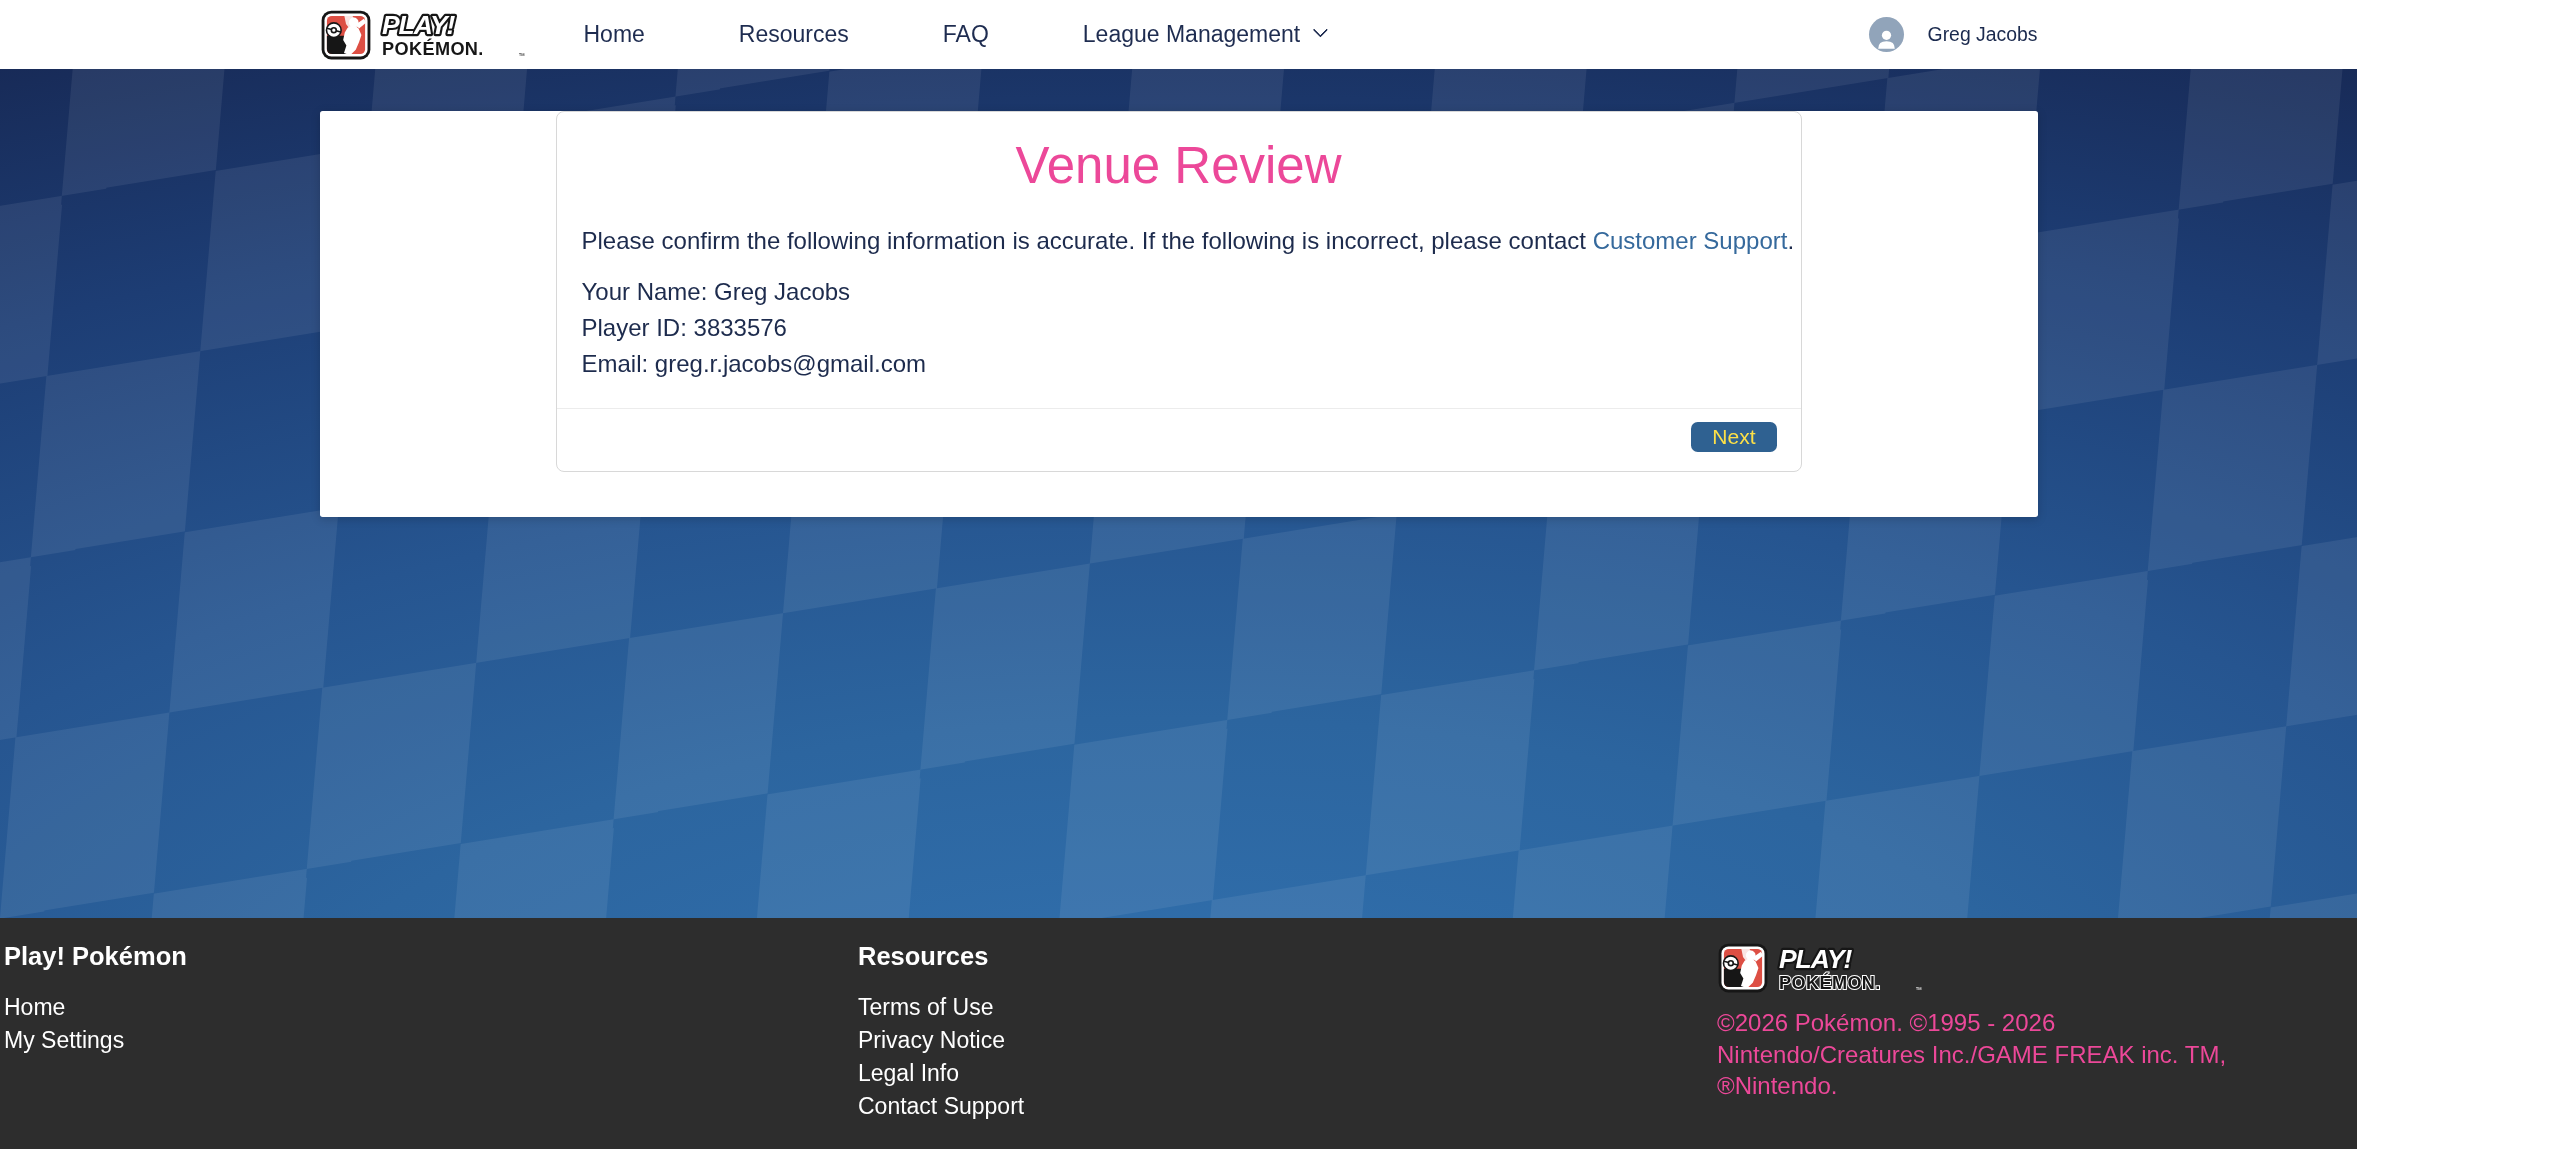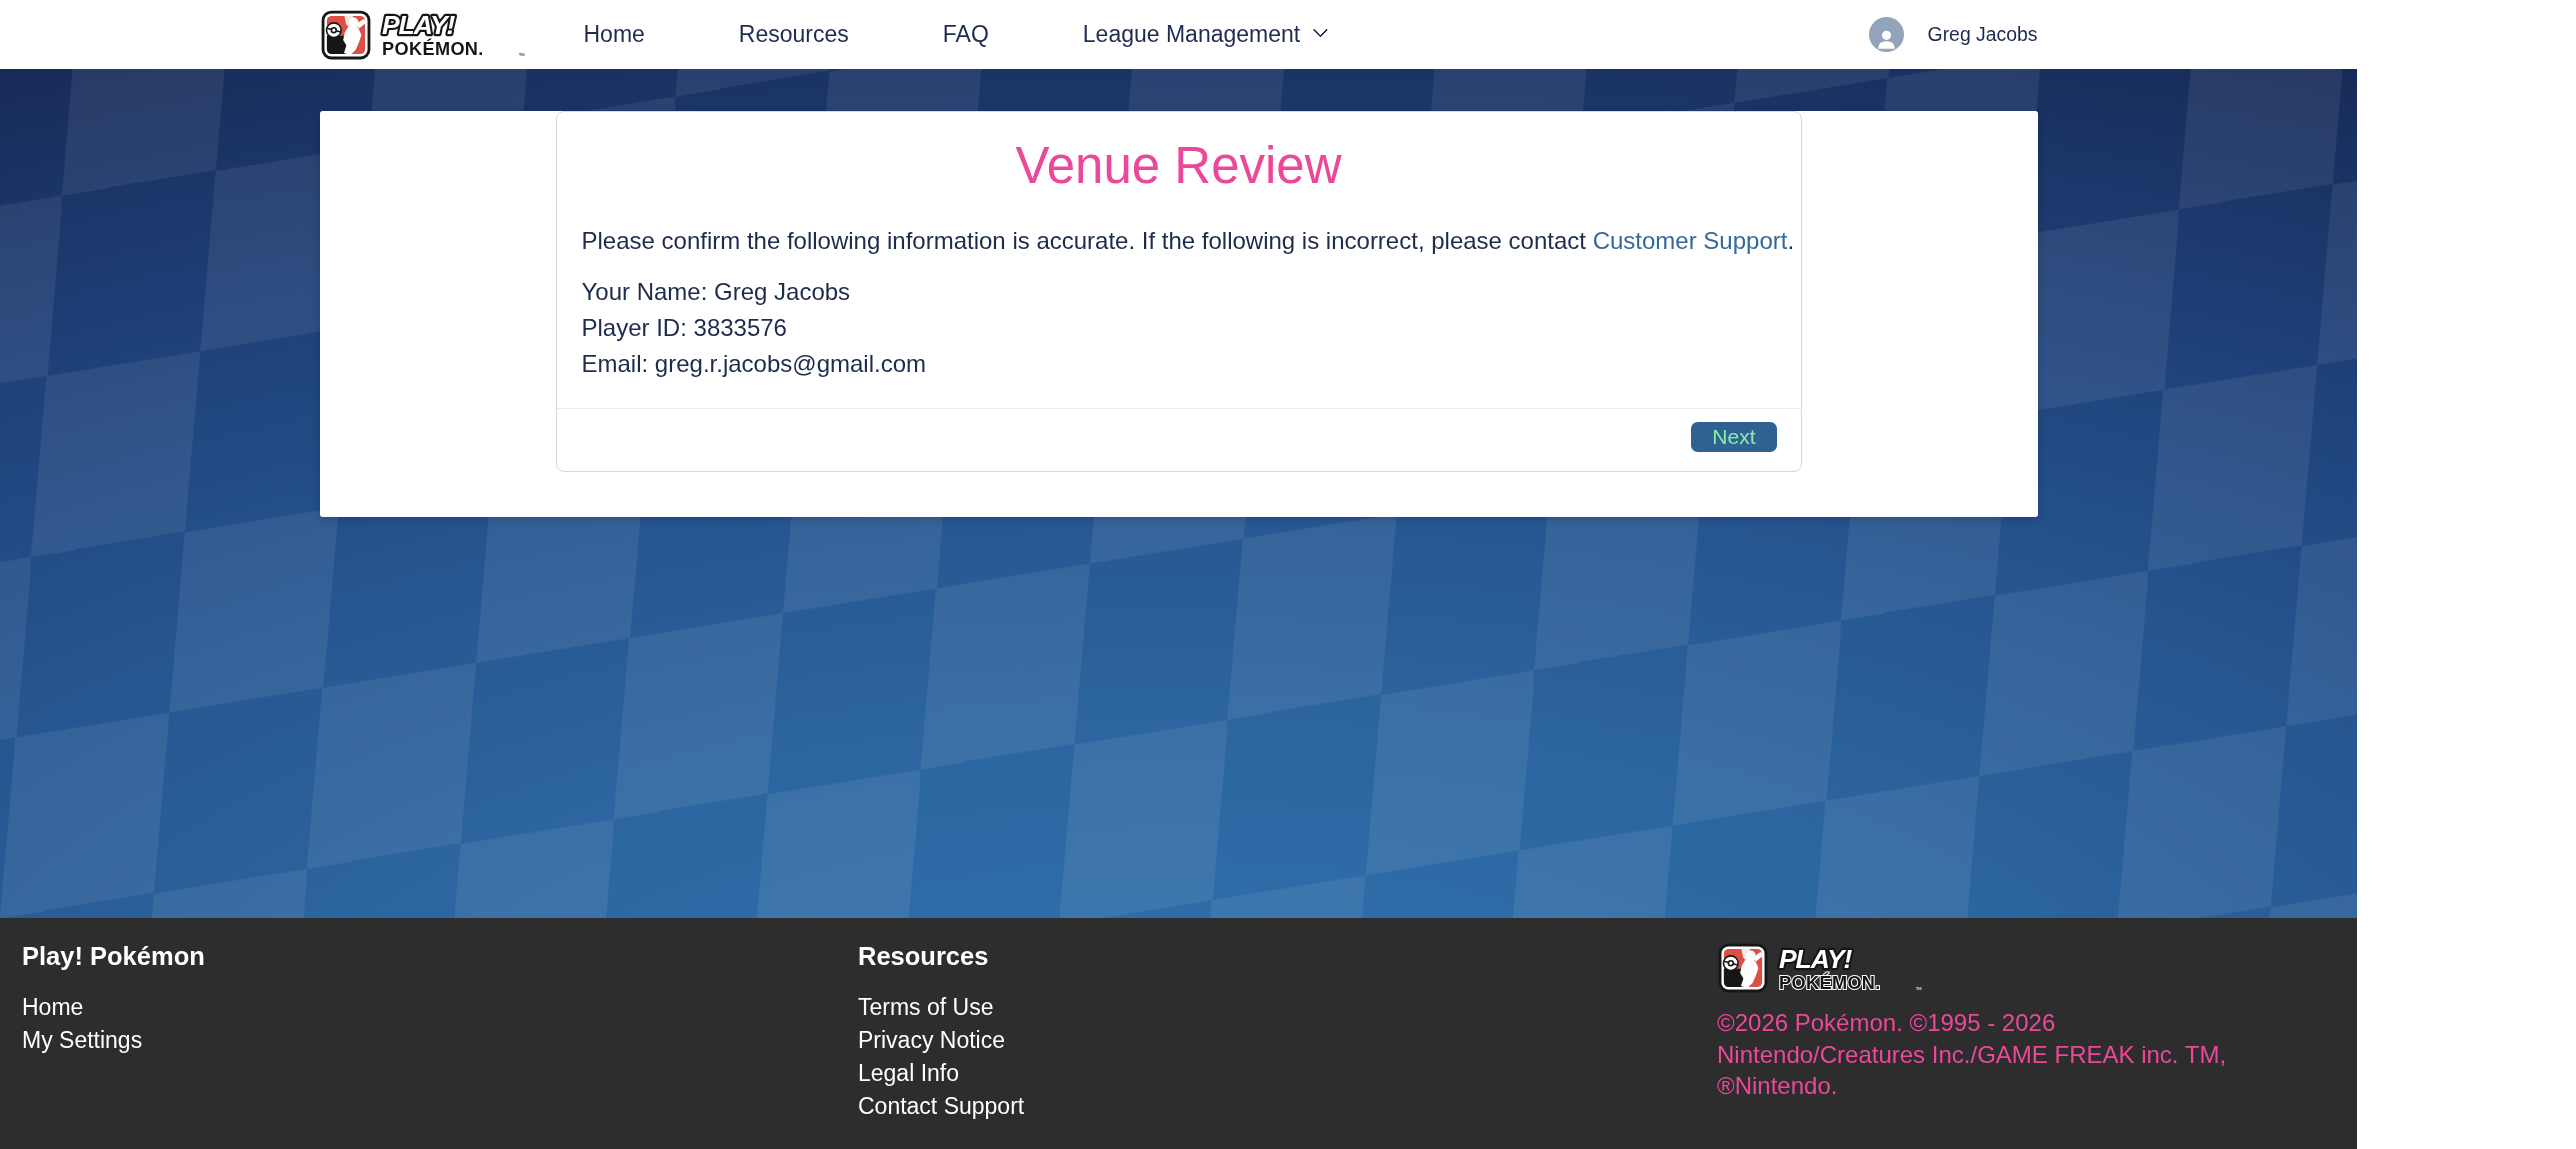--- a/index.html
+++ b/index.html
@@ -55,27 +55,27 @@
   .panel { width: 1246px; height: 361px; margin: 26px auto 0; border: 1.3px solid #d8d8d8; border-radius: 8px;
            display: flex; flex-direction: column; background: #fff; }
   .panel-body { flex: 1 1 auto; padding: 0 25px; }
   .panel-title { margin: 24px 0 0; text-align: center; font-size: 51px; font-weight: 400; color: #ec4899; }
   .intro { margin: 32px 0 0; font-size: 24px; color: #1d2b4d; white-space: nowrap; }
   .intro a { color: #35699c; text-decoration: none; cursor: pointer; }
   .info { margin-top: 23px; font-size: 24px; color: #1d2b4d; }
   .info-line + .info-line { margin-top: 8px; }
   .panel-footer { flex: 0 0 auto; border-top: 1.3px solid #ececec; padding: 13.4px 24px 19px;
                   display: flex; justify-content: flex-end; }
-  .next-btn { background: #2f6191; color: #86efac; border: none; border-radius: 6.7px;
+  .next-btn { background: #2f6191; color: #fde047; border: none; border-radius: 6.7px;
               font-size: 21px; font-family: "Liberation Sans", sans-serif;
               padding: 3px 21px; cursor: pointer; }
 
   
   .footer { flex: 0 0 auto; height: 231px; background: #2d2d2d; color: #fff; display: flex; padding-top: 24px; }
-  .f-col-1 { width: 858px; padding-left: 22px; }
+  .f-col-1 { width: 858px; padding-left: 4px; }
   .f-col-2 { width: 859px; }
   .f-col-3 { flex: 1; }
   .f-heading { margin: 0 0 20px; font-size: 25.5px; font-weight: bold; color: #fff; }
   .f-link { display: block; font-size: 23px; line-height: 33px; color: #ffffff; text-decoration: none; cursor: pointer; }
   .copyright { margin-top: 13.4px; font-size: 24px; line-height: 31.5px; color: #ec4899; }
 </style>
 </head>
 <body>
 
 <div class="page">

